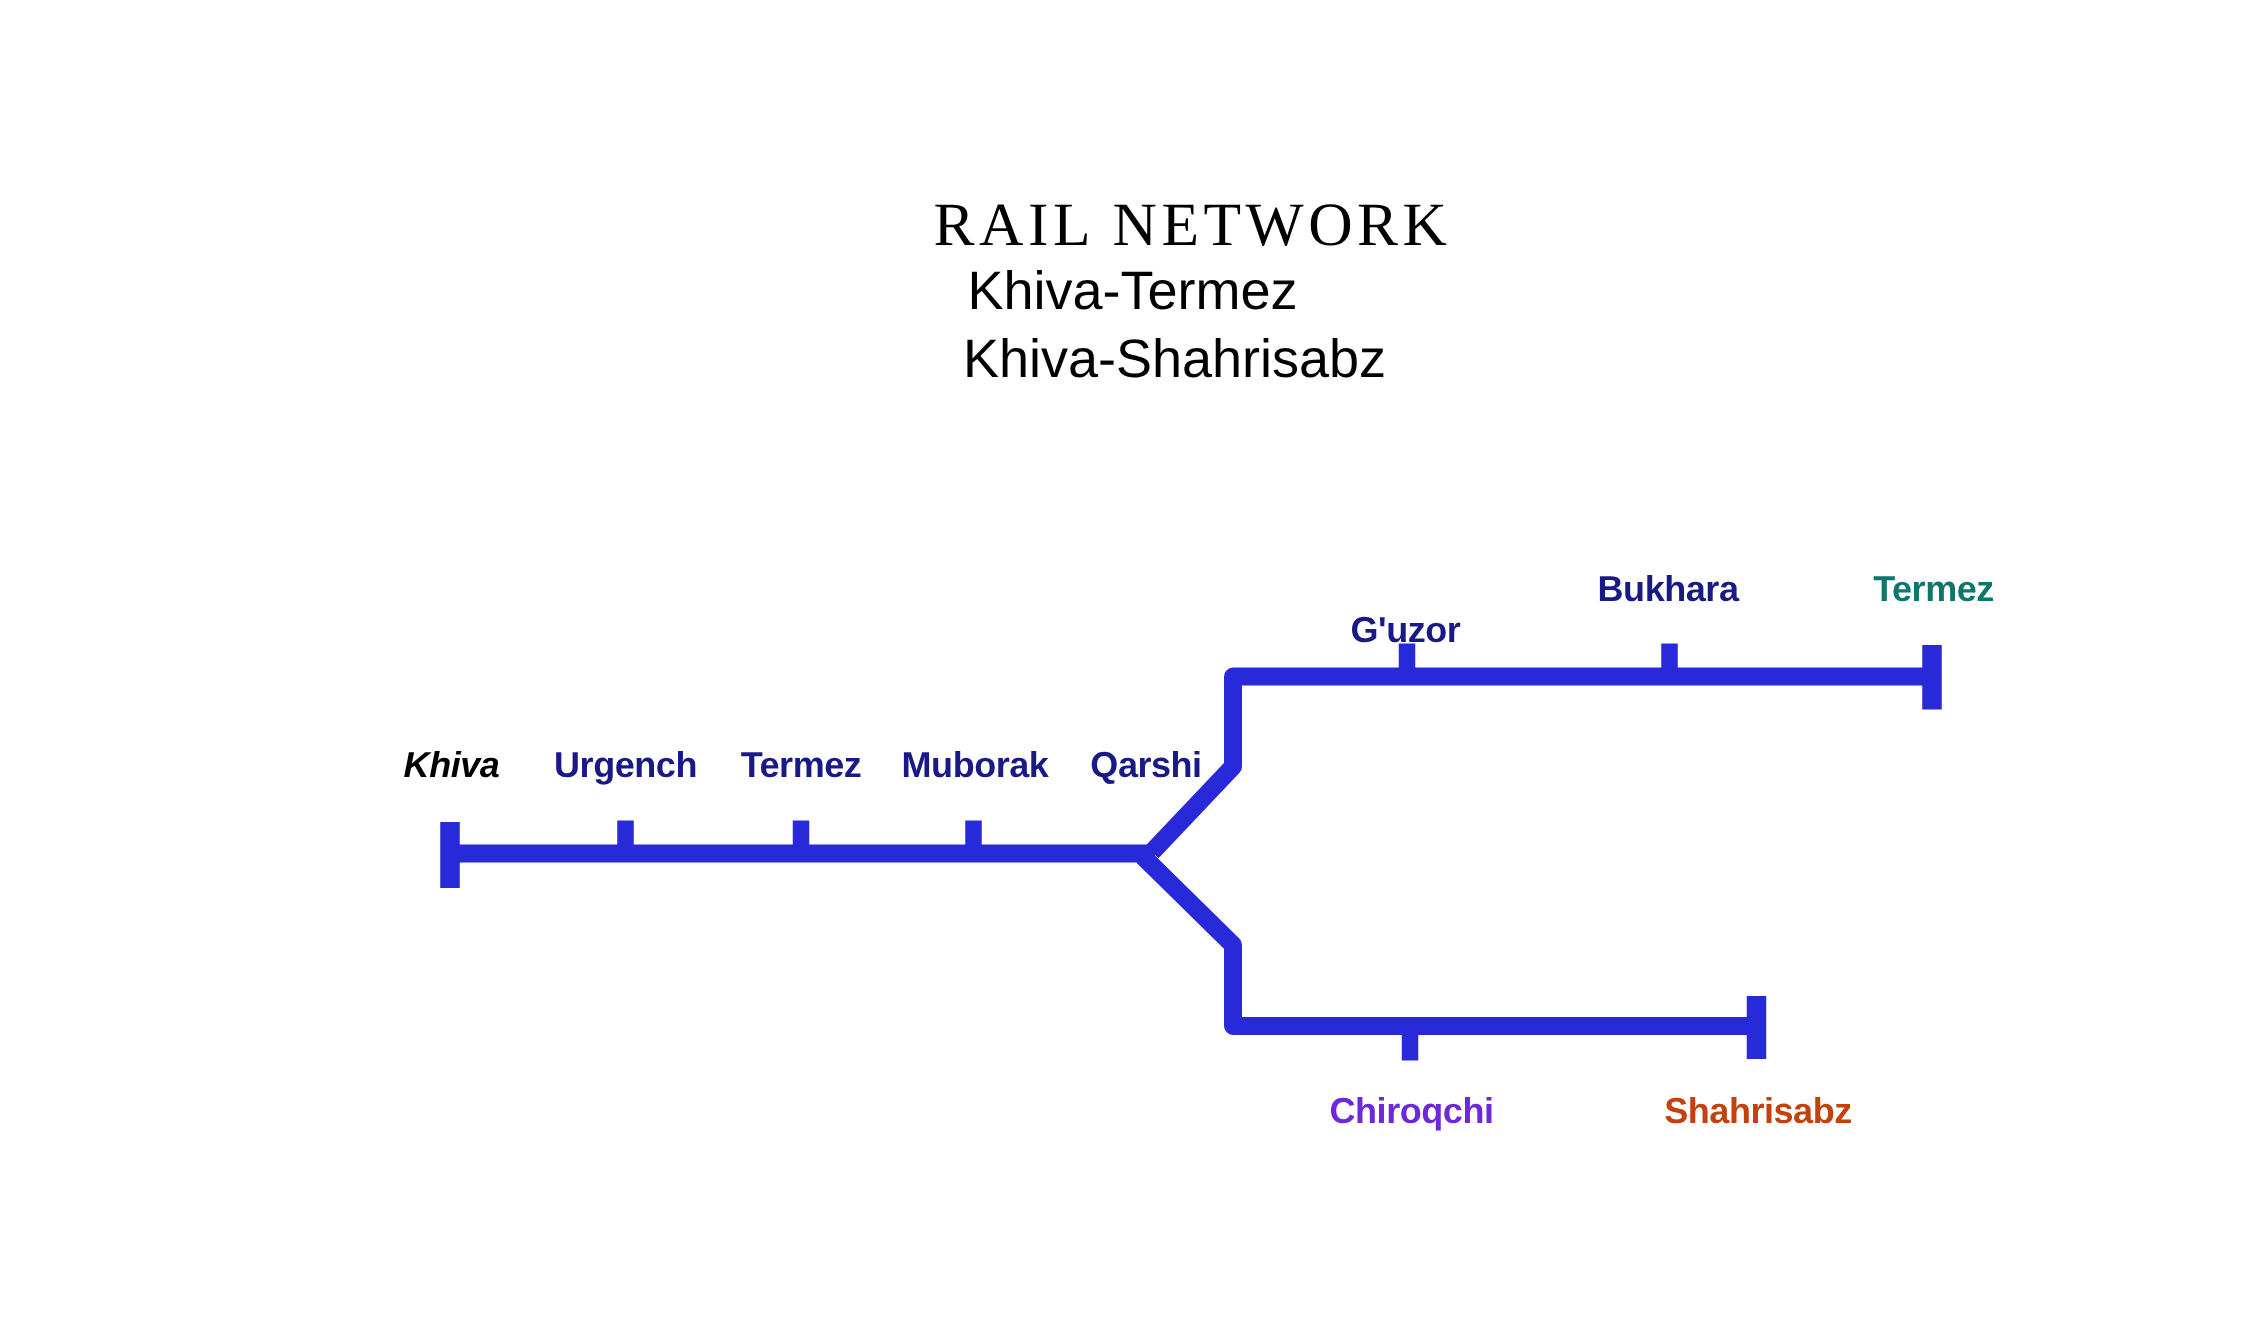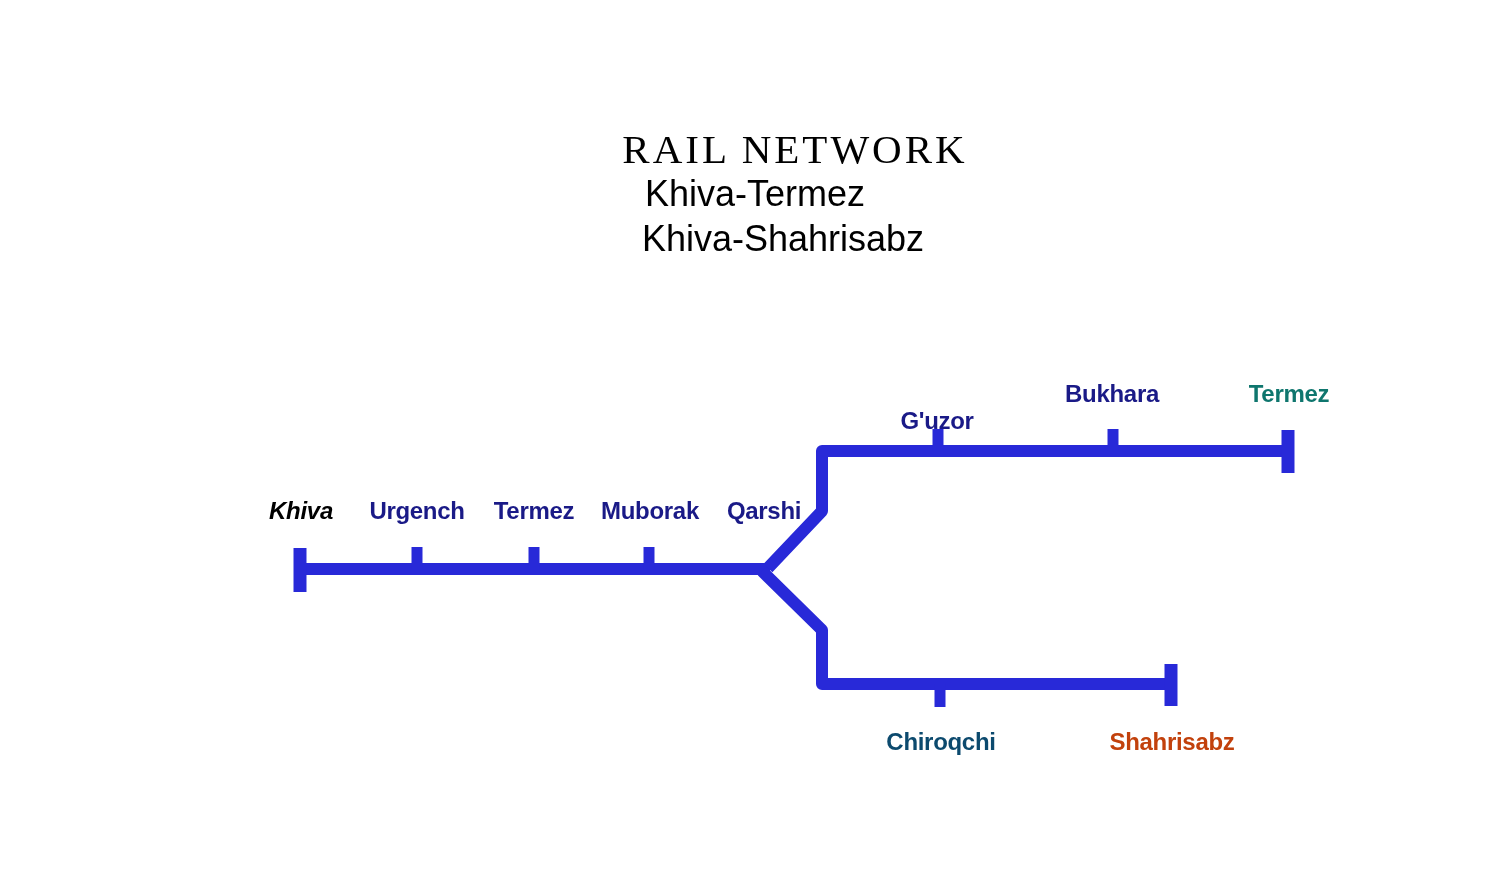--- a/index.html
+++ b/index.html
@@ -88,17 +88,17 @@
 
   <div id="labels">
       <div class="station-label" style="left: 301px; top: 511px; color: #000000; font-style: italic;">Khiva</div>
       <div class="station-label" style="left: 417px; top: 511px; color: rgb(26, 26, 135);">Urgench</div>
       <div class="station-label" style="left: 534px; top: 511px; color: rgb(26, 26, 135);">Termez</div>
       <div class="station-label" style="left: 650px; top: 511px; color: rgb(26, 26, 135);">Muborak</div>
       <div class="station-label" style="left: 764px; top: 511px; color: rgb(26, 26, 135);">Qarshi</div>
       <div class="station-label" style="left: 937px; top: 394px; color: rgb(26, 26, 135); margin-top: 27px;">G'uzor</div>
       <div class="station-label" style="left: 1112px; top: 394px; color: rgb(26, 26, 135);">Bukhara</div>
       <div class="station-label" style="left: 1289px; top: 394px; color: #0f766e;">Termez</div>
-      <div class="station-label" style="left: 941px; top: 742px; color: #0c4a6e;">Chiroqchi</div>
+      <div class="station-label" style="left: 941px; top: 742px; color: #6d28d9;">Chiroqchi</div>
       <div class="station-label" style="left: 1172px; top: 742px; color: #c2410c;">Shahrisabz</div>
     </div>
 
 </div>
 
 </body></html>

